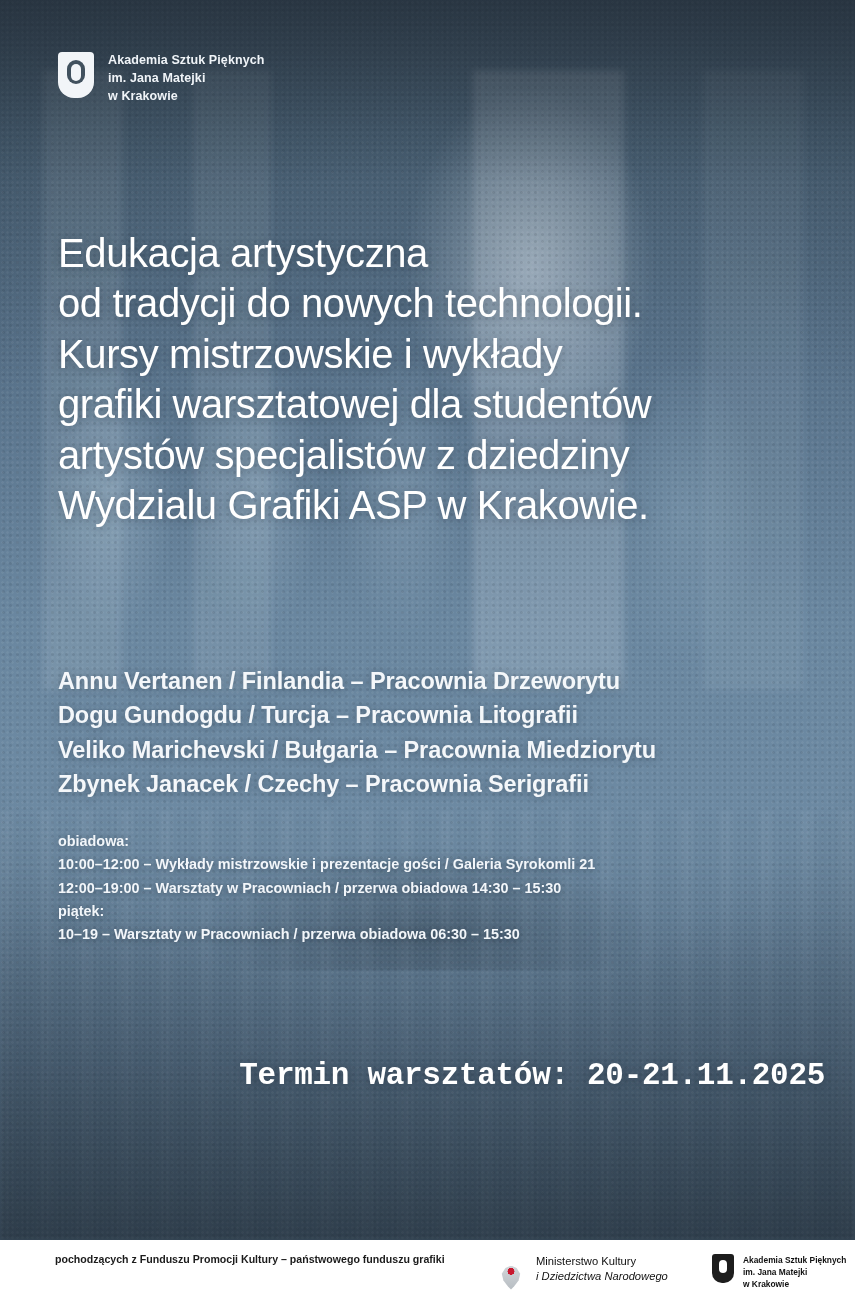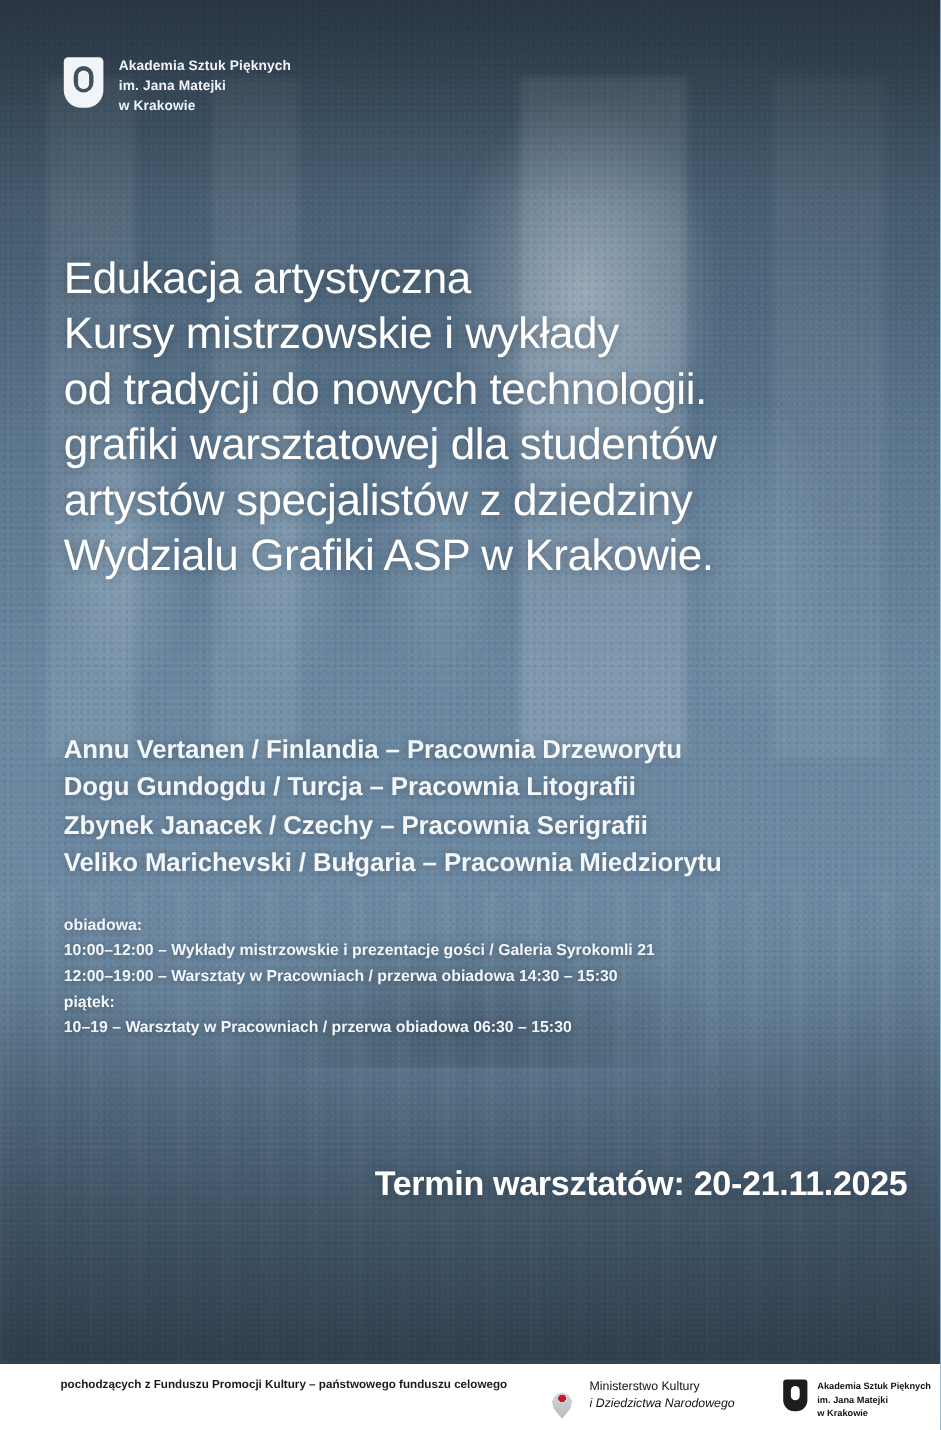--- a/index.html
+++ b/index.html
@@ -8,21 +8,21 @@
     background: #ffffff;
   }
   body {
     font-family: "Liberation Sans", sans-serif;
   }
   .poster {
     position: relative;
     width: 855px;
     height: 1300px;
     overflow: hidden;
-    background: #0369a1;
+    background: #8b5cf6;
   }
 
   
   .bg-base {
     position: absolute;
     inset: 0;
     background:
       linear-gradient(180deg, #3b4c5c 0%, #4a6276 10%, #58728a 28%, #6a87a0 48%, #6d8aa3 66%, #5e7a93 82%, #4e6578 100%);
   }
   .bg-arch {
@@ -179,20 +179,21 @@
     position: absolute;
     right: 30px;
     top: 1058px;
     color: #ffffff;
     font-size: 31px;
     font-weight: bold;
     letter-spacing: -0.3px;
     text-align: left;
     text-shadow: 0 1px 10px rgba(20,30,40,0.35);
     z-index: 5;
+    font-family: Liberation Mono, monospace;
   }
   .coordinator {
     position: absolute;
     right: 30px;
     top: 1199px;
     color: #ffffff;
     font-size: 10px;
     font-weight: bold;
     text-align: right;
     z-index: 5;
@@ -311,49 +312,49 @@
     </div>
     <div class="asp-words">
       <div>Akademia Sztuk Pięknych</div>
       <div>im. Jana Matejki</div>
       <div>w Krakowie</div>
     </div>
   </div>
 
   <div class="headline">
     <div>Edukacja artystyczna</div>
+    <div>od tradycji do nowych technologii.</div>
     <div>Kursy mistrzowskie i wykłady</div>
-    <div>od tradycji do nowych technologii.</div>
     <div>grafiki warsztatowej dla studentów</div>
     <div>artystów specjalistów z dziedziny</div>
     <div>Wydzialu Grafiki ASP w Krakowie.</div>
   </div>
 
   <div class="artists">
     <div class="nowrap">Annu Vertanen / Finlandia – Pracownia Drzeworytu</div>
     <div class="nowrap">Dogu Gundogdu / Turcja – Pracownia Litografii</div>
+    <div class="nowrap">Veliko Marichevski / Bułgaria – Pracownia Miedziorytu</div>
     <div class="nowrap">Zbynek Janacek / Czechy – Pracownia Serigrafii</div>
-    <div class="nowrap">Veliko Marichevski / Bułgaria – Pracownia Miedziorytu</div>
   </div>
 
   <div class="schedule">
     <div>obiadowa:</div>
     <div>10:00–12:00 – Wykłady mistrzowskie i prezentacje gości / Galeria Syrokomli 21</div>
     <div>12:00–19:00 – Warsztaty w Pracowniach / przerwa obiadowa 14:30 – 15:30</div>
     <div>piątek:</div>
     <div>10–19 – Warsztaty w Pracowniach / przerwa obiadowa 06:30 – 15:30</div>
   </div>
 
   <div class="term">Termin warsztatów: 20-21.11.2025</div>
 
   <div class="coordinator">Koordynatorka projektu: Marta Bożyk</div>
 
   <div class="footer">
     <div class="footer-funding">
-      <div>pochodzących z Funduszu Promocji Kultury – państwowego funduszu celowego</div>
+      <div>pochodzących z Funduszu Promocji Kultury – państwowego funduszu grafiki</div>
     </div>
 
     <div class="mk-logo">
       <div class="eagle">
         <div class="body"></div>
       </div>
       <div class="mk-text">
         <div>Ministerstwo Kultury</div>
         <div class="l2">i Dziedzictwa Narodowego</div>
       </div>

